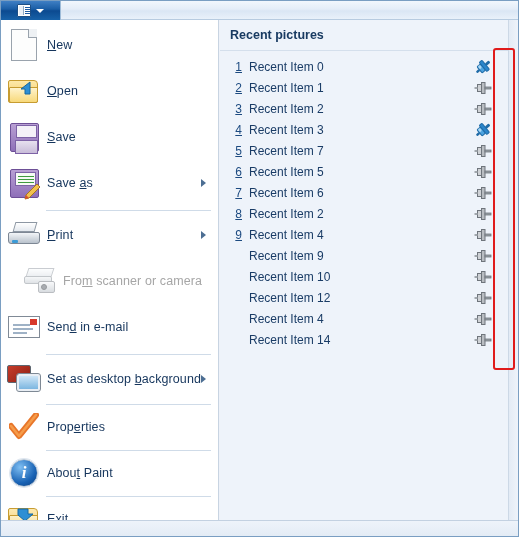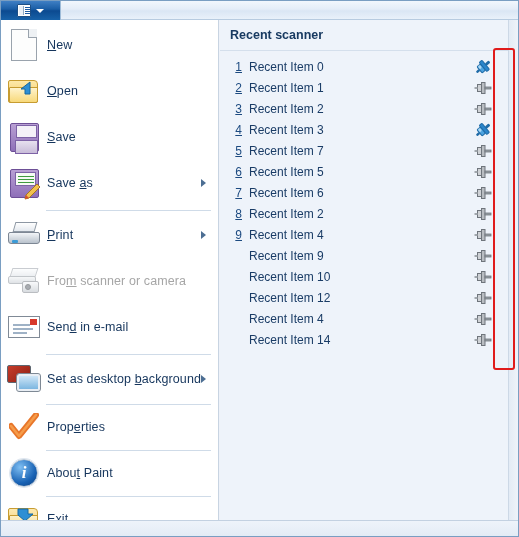--- a/index.html
+++ b/index.html
@@ -87,21 +87,21 @@
     border-top: 1px solid #c3d1e1;
   }
 
   
   .mi {
     position: absolute; left: 0;
     width: 217px; height: 42px;
     display: flex; align-items: center;
     cursor: pointer;
   }
-  .mi.disabled { cursor: default; }
+  .mi.disabled { cursor: default; padding-left: 16px; }
   .mi .icw {
     width: 46px; min-width: 46px; height: 40px;
     display: flex; align-items: center; justify-content: center;
   }
   .mi .lbl {
     font-size: 12.5px;
     color: #15355c;
     letter-spacing: .1px;
     white-space: nowrap;
   }
@@ -382,21 +382,21 @@
             <svg width="32" height="26" style="position:absolute;left:0;top:0">
               <path d="M10 3 L20 3 L20 8 L25 8 L17 15 L10 9 Z" fill="#2d8fd4" stroke="#17689f" stroke-width="1"></path>
             </svg>
           </span>
         </span>
         <span class="lbl">E<u>x</u>it</span>
       </div>
     </div>
 
     <div class="rightpane">
-      <div class="rp-title">Recent scanner</div>
+      <div class="rp-title">Recent pictures</div>
       <div class="rp-rule"></div>
       <div class="rlist" id="recent-list">
           <div class="ritem">
             <span class="num">1</span>
             <span class="nm">Recent Item 0</span>
             <span class="pinwrap">
               <svg class="pin-on" viewBox="0 0 18 16">
                 <g transform="rotate(-40 9 8)">
                   <rect x="4.5" y="4" width="4.5" height="8" rx="1" fill="#4da3e0" stroke="#1f6ba8" stroke-width="1"></rect>
                   <rect x="9" y="2" width="3.5" height="12" rx="1" fill="#2b86cc" stroke="#1f6ba8" stroke-width="1"></rect>

